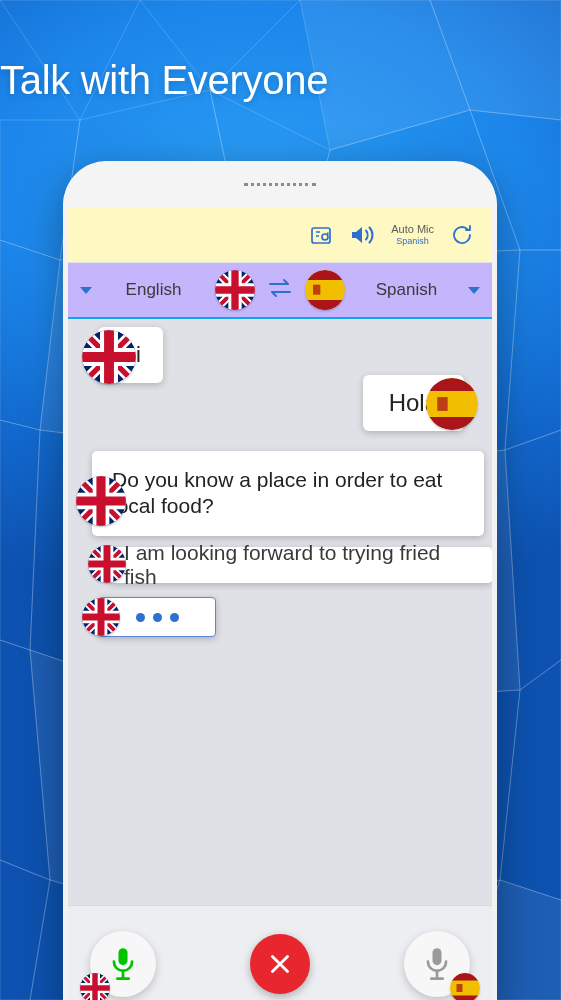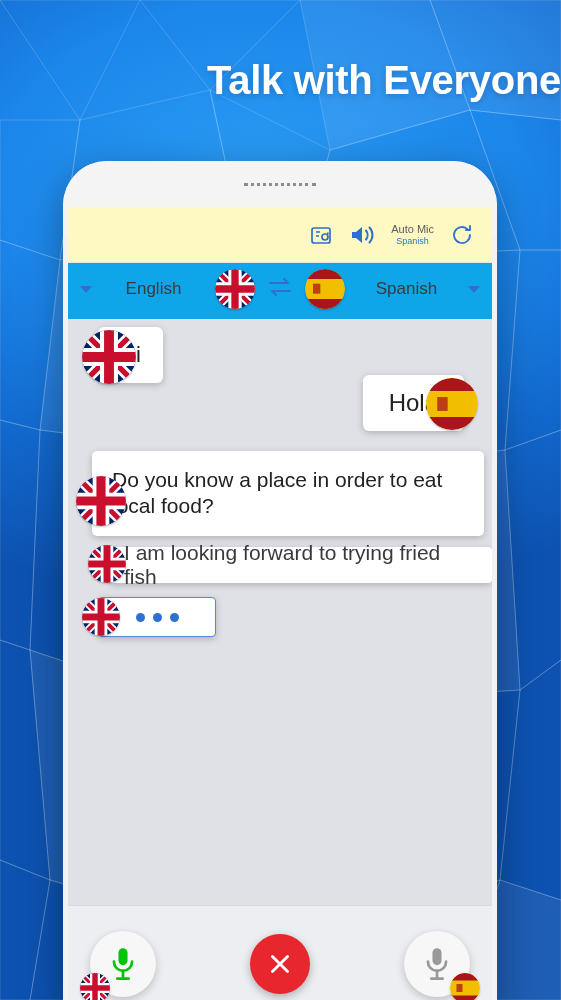--- a/index.html
+++ b/index.html
@@ -18,24 +18,24 @@
     background:
       radial-gradient(ellipse 620px 420px at 46% 18%, #2a9cf5 0%, #1c86ea 42%, #1268cd 72%, #0d52b0 100%);
   }
   #bg svg { position: absolute; inset: 0; width: 561px; height: 1000px; }
 
   
   #headline {
     position: absolute;
     top: 58px;
     left: 0; right: 0;
-    text-align: right;
+    text-align: left;
     color: #ffffff;
     font-size: 40px;
-    font-weight: bold;
+    font-weight: normal;
     letter-spacing: -0.3px;
     text-shadow: 0 2px 6px rgba(0,0,0,.18);
     z-index: 6;
   }
 
   
   #phone {
     position: absolute;
     left: 63px;
     top: 161px;
@@ -83,24 +83,24 @@
     border-bottom: 1px solid #e3e3e3;
   }
   .ic { color: #2f6fd0; display: flex; align-items: center; }
   #automic { text-align: center; line-height: 1.15; }
   #automic .l1 { font-size: 11px; color: #5b5b5b; }
   #automic .l2 { font-size: 9px; color: #2f6fd0; }
 
   
   #langbar {
     height: 56px;
-    background: #0ea5e9;
+    background: #c4b5fd;
     display: flex;
     align-items: center;
-    border-bottom: 4px solid #0ea5e9;
+    border-bottom: 2px solid #0ea5e9;
     padding: 0 12px;
     justify-content: center;
   }
   .caret {
     width: 0; height: 0;
     border-left: 6px solid transparent;
     border-right: 6px solid transparent;
     border-top: 7px solid #2f6fd0;
   }
   .langname { font-size: 17px; color: #3a3a3a; flex: 1; text-align: center; }

